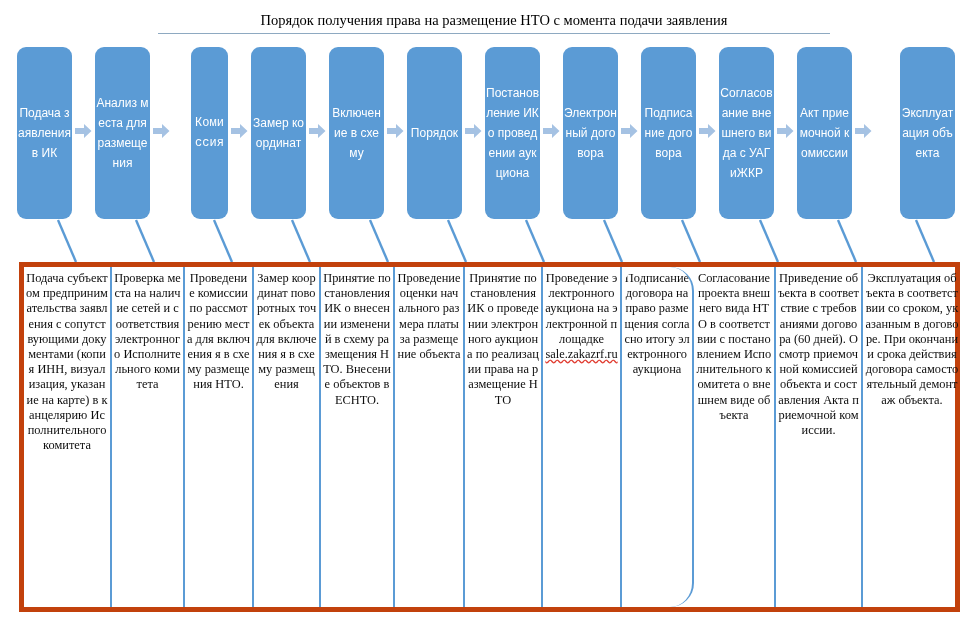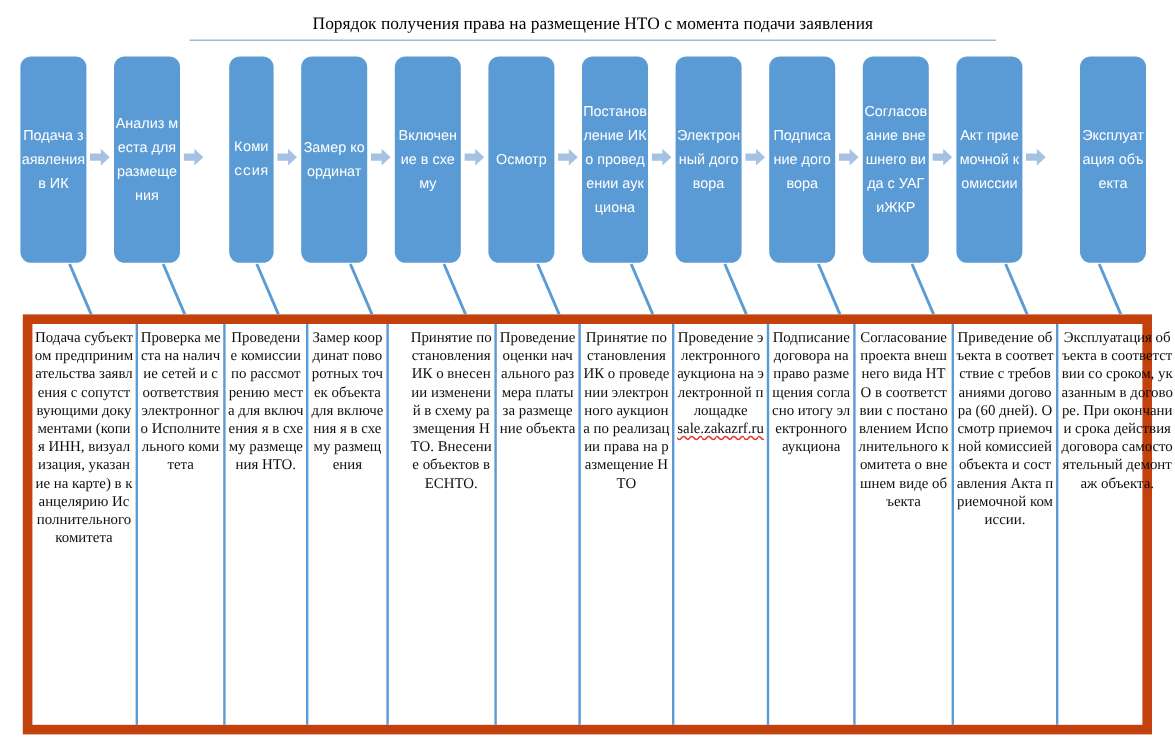--- a/index.html
+++ b/index.html
@@ -90,21 +90,21 @@
     pointer-events: none;
   }
 
   
   #detail-table {
     position: absolute;
     left: 19px;
     top: 262px;
     width: 941px;
     height: 350px;
-    border: 8px solid #c2410c;
+    border: 5px solid #c2410c;
     box-sizing: border-box;
     display: flex;
     background: #ffffff;
   }
   .detail-cell {
     border-right: 2px solid #5b9bd5;
     box-sizing: border-box;
     padding: 4px 2px 2px 2px;
     font-family: "Liberation Serif", "DejaVu Serif", serif;
     font-size: 12.4px;
@@ -181,21 +181,21 @@
     </div>
     <div class="flow-box" style="left: 329px; width: 55px;">
       <span>Включение в схему</span>
     </div>
     <div class="flow-arrow" style="left: 387px;">
       <svg width="17" height="16" viewBox="0 0 17 16" aria-hidden="true">
         <path d="M0 5 H9 V1 L16.5 8 L9 15 V11 H0 Z" fill="#a5c2e3"></path>
       </svg>
     </div>
     <div class="flow-box" style="left: 407px; width: 55px;">
-      <span>Осмотр</span>
+      <span>Порядок</span>
     </div>
     <div class="flow-arrow" style="left: 465px;">
       <svg width="17" height="16" viewBox="0 0 17 16" aria-hidden="true">
         <path d="M0 5 H9 V1 L16.5 8 L9 15 V11 H0 Z" fill="#a5c2e3"></path>
       </svg>
     </div>
     <div class="flow-box" style="left: 485px; width: 55px;">
       <span>Постановление ИК о проведении аукциона</span>
     </div>
     <div class="flow-arrow" style="left: 543px;">
@@ -246,31 +246,31 @@
     </div>
     <div class="detail-cell" style="flex: 0 0 73px;">
       <span class="cell-text">Проверка места на наличие сетей и соответствия электронного Исполнительного комитета</span>
     </div>
     <div class="detail-cell" style="flex: 0 0 69px;">
       <span class="cell-text">Проведение комиссии по рассмотрению места для включения я в схему размещения НТО.</span>
     </div>
     <div class="detail-cell" style="flex: 0 0 67px;">
       <span class="cell-text">Замер координат поворотных точек объекта для включения я в схему размещения</span>
     </div>
-    <div class="detail-cell" style="flex: 0 0 74px; margin-left: 16px;">
+    <div class="detail-cell" style="flex: 0 0 74px;">
       <span class="cell-text">Принятие постановления ИК о внесении изменений в схему размещения НТО. Внесение объектов в ЕСНТО.</span>
     </div>
     <div class="detail-cell" style="flex: 0 0 70px;">
       <span class="cell-text">Проведение оценки начального размера платы за размещение объекта</span>
     </div>
     <div class="detail-cell" style="flex: 0 0 78px;">
       <span class="cell-text">Принятие постановления ИК о проведении электронного аукциона по реализации права на размещение НТО</span>
     </div>
     <div class="detail-cell" style="flex: 0 0 79px;"><span class="cell-text">Проведение электронного аукциона на электронной площадке </span><span class="spellcheck">sale.zakazrf.ru</span></div>
-    <div class="detail-cell" style="flex: 0 0 72px;">
+    <div class="detail-cell" style="flex: 0 0 72px; border-radius: 24px;">
       <span class="cell-text">Подписание договора на право размещения согласно итогу электронного аукциона</span>
     </div>
     <div class="detail-cell" style="flex: 0 0 82px;">
       <span class="cell-text">Согласование проекта внешнего вида НТО в соответствии с постановлением Исполнительного комитета о внешнем виде объекта</span>
     </div>
     <div class="detail-cell" style="flex: 0 0 87px;">
       <span class="cell-text">Приведение объекта в соответствие с требованиями договора (60 дней). Осмотр приемочной комиссией объекта и составления Акта приемочной комиссии.</span>
     </div>
     <div class="detail-cell" style="flex: 0 0 98px;">
       <span class="cell-text">Эксплуатация объекта в соответствии со сроком, указанным в договоре. При окончании срока действия договора самостоятельный демонтаж объекта.</span>

